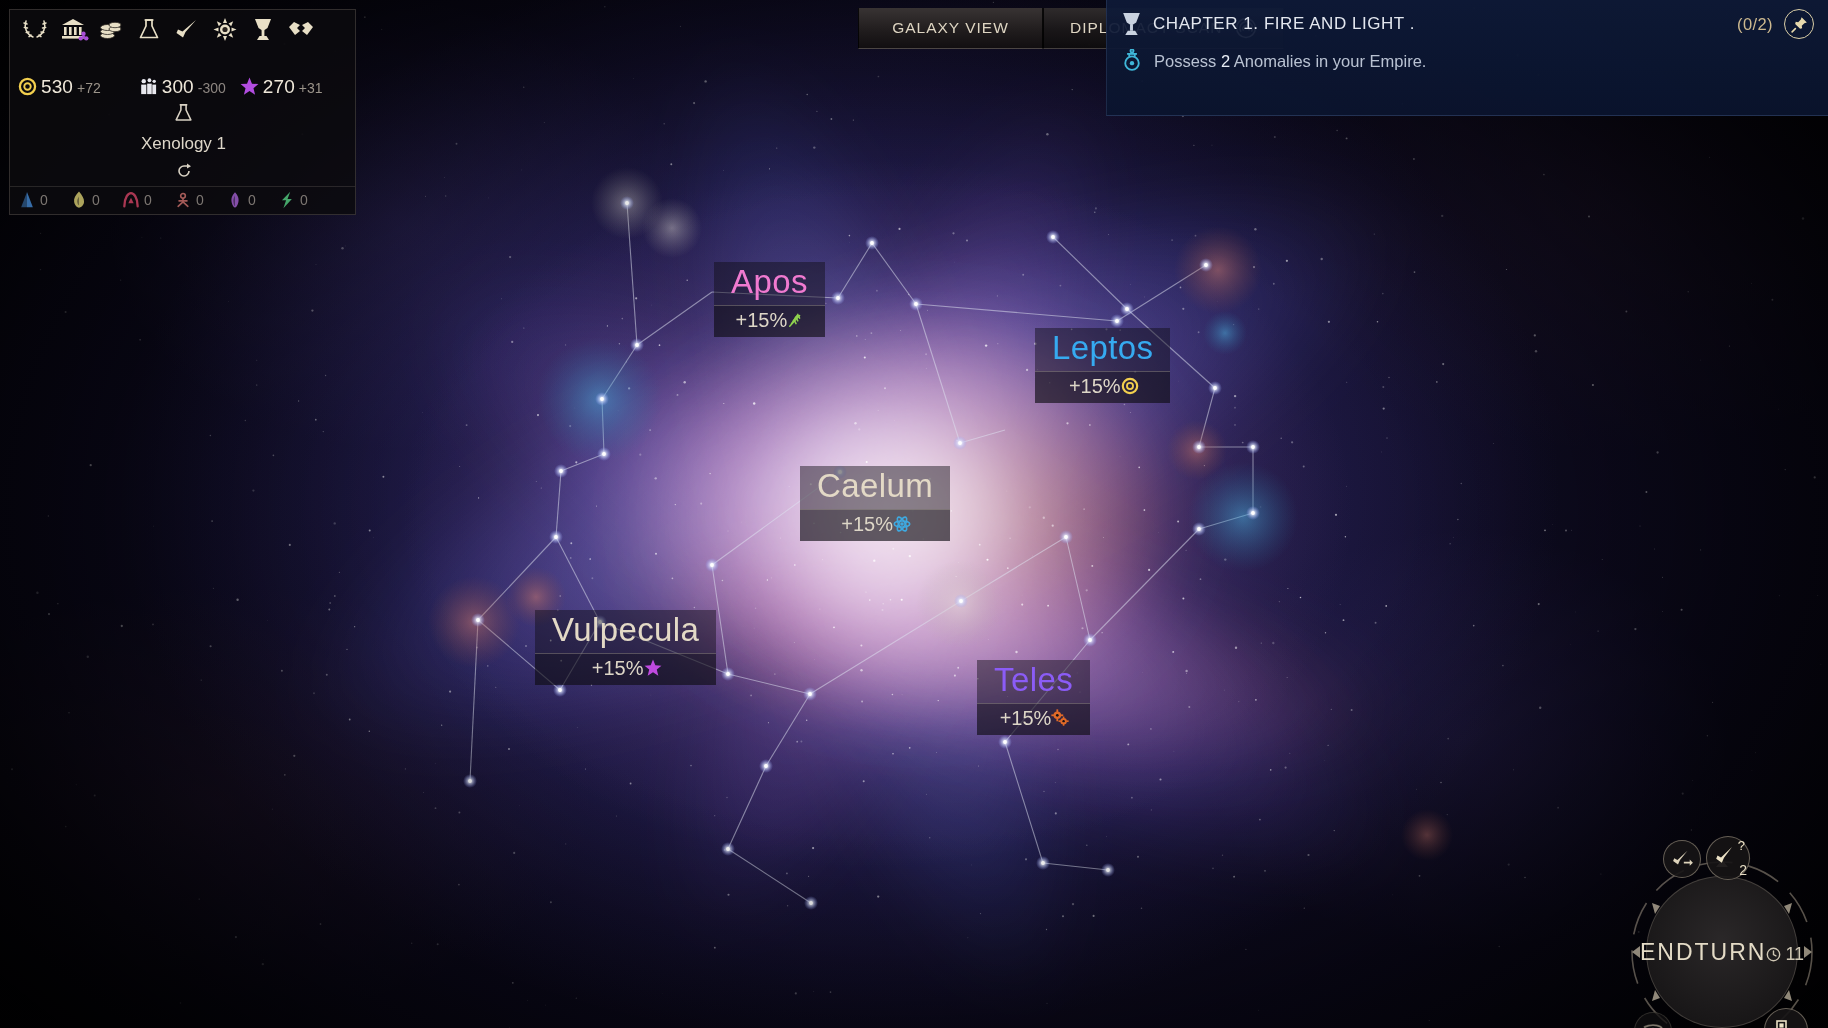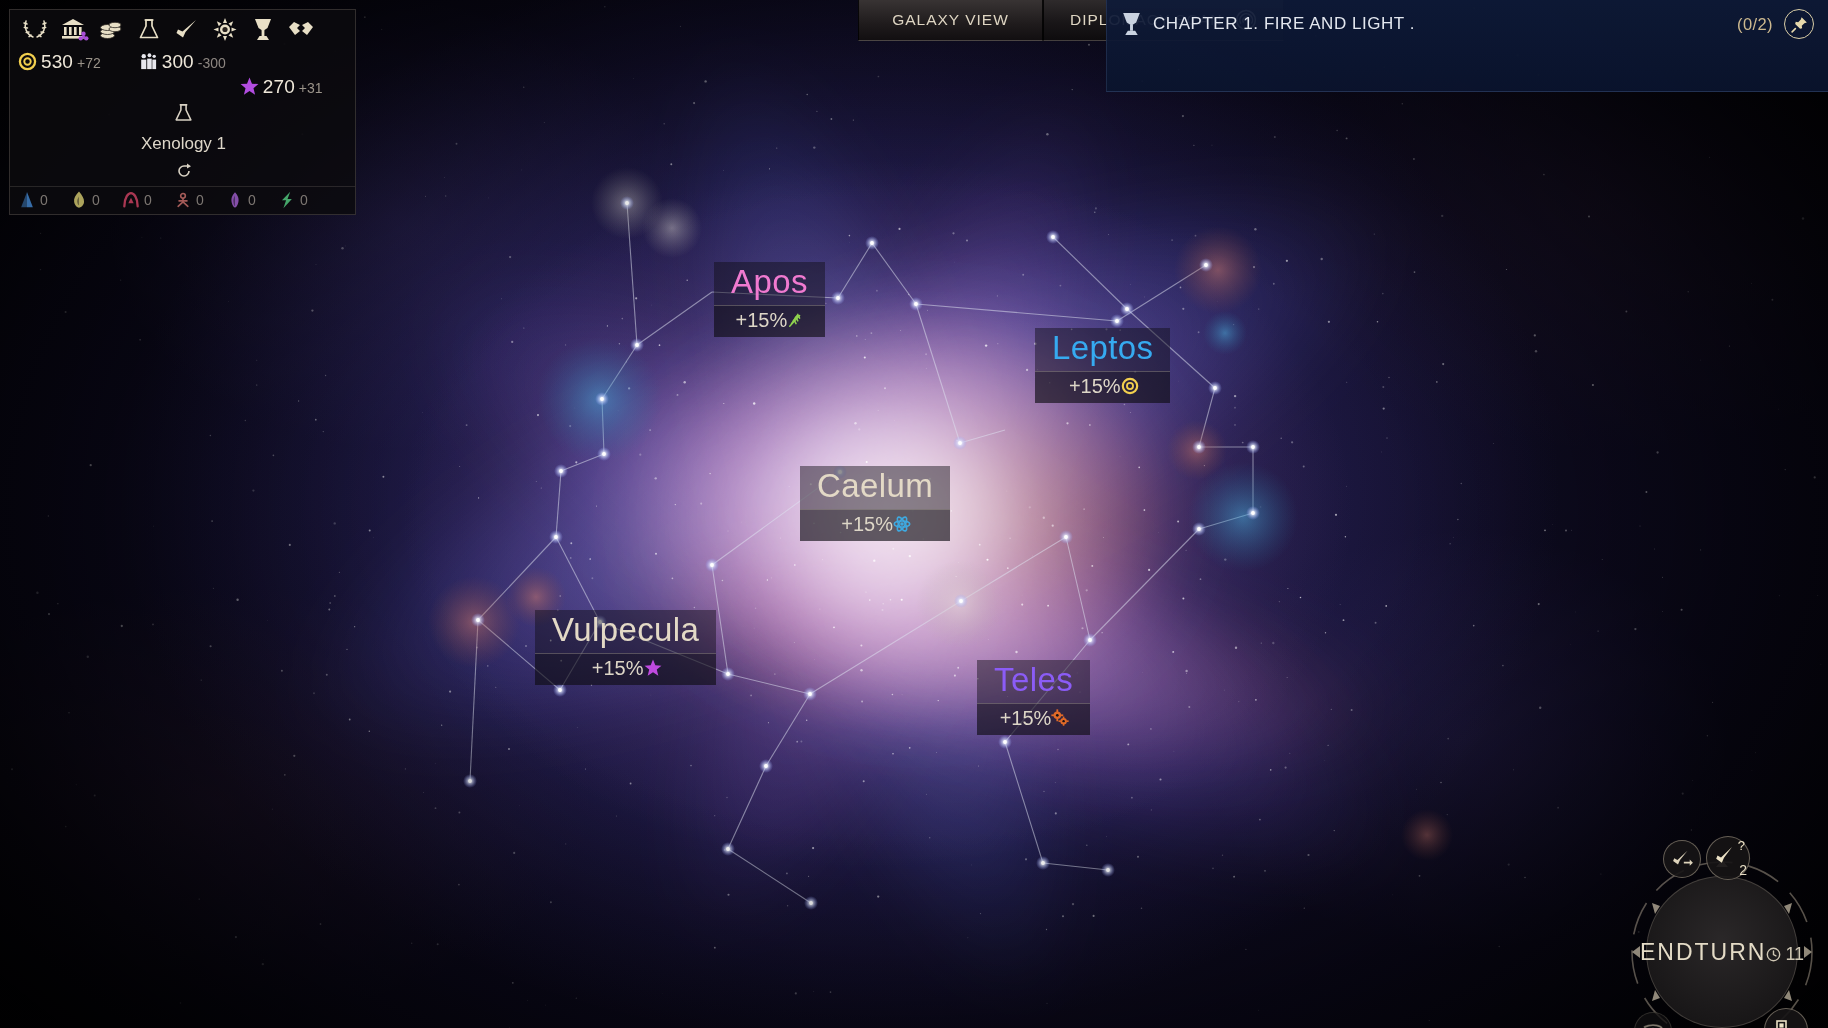--- a/index.html
+++ b/index.html
@@ -56,50 +56,50 @@
     background:rgba(12,10,14,0.86);
     border:1px solid rgba(150,140,130,0.28);
     z-index:40;
   }
   .hud-iconbar { display:flex; align-items:center; gap:0; padding:4px 6px 3px 6px; }
   .hud-icn { width:38px; height:30px; display:flex; align-items:center; justify-content:center;
              position:relative; cursor:pointer; }
   .hud-icn svg { display:block; }
   .hud-badge { position:absolute; right:3px; bottom:2px; width:11px; height:11px; }
 
-  .hud-res-row { display:flex; align-items:flex-start; padding:2px 8px 3px 8px; gap:0; }
+  .hud-res-row { display:flex; align-items:flex-end; padding:2px 8px 3px 8px; gap:0; }
   .res { display:flex; align-items:baseline; gap:4px; }
   .res .ricon { width:19px; height:19px; display:inline-flex; align-items:center; justify-content:center; position:relative; top:3px; }
   .res .rval { font-size:19px; color:#efe8da; letter-spacing:0.1px; }
   .res .rdelta { font-size:14px; color:#9b948a; }
   .res .rdelta.neg { color:#8d8681; }
 
   .hud-tech-row { display:flex; align-items:center; gap:7px; padding:2px 8px 5px 10px;
                   border-bottom:1px solid rgba(150,140,130,0.22);flex-direction:column; }
   .hud-tech-row .tname { font-size:17px; color:#ded7c9; }
 
   .hud-strat-row { display:flex; align-items:center; padding:4px 6px 5px 8px; gap:0; }
   .strat { display:flex; align-items:center; gap:4px; width:52px; }
   .strat .sval { font-size:14px; color:#7d7772; }
 
   
-  #top-tabs { position:absolute; top:0; left:818px; display:flex; z-index:40;padding-left:40px; }
+  #top-tabs { position:absolute; top:8px; left:818px; display:flex; z-index:40;padding-left:40px; }
   .gtab {
     height:41px; display:flex; align-items:center; justify-content:center; gap:13px;
     padding:0 26px; min-width:185px;
     background:linear-gradient(180deg, rgba(48,44,44,0.97) 0%, rgba(26,23,24,0.97) 55%, rgba(14,12,13,0.98) 100%);
     border-left:1px solid rgba(0,0,0,0.8); border-right:1px solid rgba(0,0,0,0.8);
     border-bottom:1px solid rgba(150,140,130,0.22);
     color:#ded5c2; font-size:15.5px; letter-spacing:1.0px; cursor:pointer;
   }
   .gtab.sel { background:linear-gradient(180deg, rgba(58,53,52,0.97) 0%, rgba(32,28,28,0.97) 60%, rgba(18,15,16,0.98) 100%); }
 
   
   #quest-panel {
-    position:absolute; right:0; top:0; width:722px; height:92px; z-index:40;
+    position:absolute; right:0; top:0; width:722px; height:116px; z-index:40;
     background:linear-gradient(180deg, rgba(14,26,56,0.93) 0%, rgba(10,20,46,0.93) 100%);
     border-bottom:1px solid rgba(110,140,190,0.22);
     border-left:1px solid rgba(110,140,190,0.18);
     padding:9px 14px 0 14px;
   }
   .q-row1 { display:flex; align-items:center; gap:11px; }
   .q-title { font-size:17px; letter-spacing:0.55px; color:#e3e7ef; flex:1; }
   .q-count { font-size:16.5px; color:#cdb98f; letter-spacing:0.4px; }
   .q-pin { width:30px; height:30px; border:1.6px solid #d9cda6; border-radius:50%;
            display:flex; align-items:center; justify-content:center; cursor:pointer; }
@@ -1180,20 +1180,35 @@
     <span class="q-count">(0/2)</span>
     <span class="q-pin">
       <svg width="17" height="17" viewBox="0 0 18 18">
           <g fill="#e7d9ac">
         <path d="M11.2 1.2 L16.8 6.8 L14.2 7.6 L11.4 10.4 L11.8 13 L9.6 13.6 L4.4 8.4 L5 6.2 L7.6 6.6 L10.4 3.8 Z"></path>
         <path d="M4.6 13.4 L1.2 16.8" stroke="#e7d9ac" stroke-width="1.7" stroke-linecap="round"></path>
       </g>
         </svg>
     </span>
   </div>
+  <div class="q-row2">
+    <span style="display:inline-flex;">
+      <svg width="22" height="24" viewBox="0 0 20 22">
+          <g fill="none" stroke="#3fb6d8" stroke-width="1.7">
+        <circle cx="10" cy="13" r="6.2"></circle>
+            <path d="M5.5 4.5 L14.5 4.5"></path>
+            <path d="M7.5 4.5 L7.5 7"></path>
+            <path d="M12.5 4.5 L12.5 7"></path>
+        <circle cx="10" cy="1.8" r="1.4"></circle>
+          </g>
+        <circle cx="10" cy="13" r="2" fill="#3fb6d8"></circle>
+        </svg>
+    </span>
+    <span class="q-obj"><span>Possess </span><b>2</b><span> Anomalies in your Empire.</span></span>
+  </div>
 </div>
 
 <div id="turn-cluster">
 
   <svg width="196" height="206" style="position:absolute;left:0;top:0;">
     <circle cx="98" cy="112" r="90" fill="none" stroke="rgba(190,178,158,0.45)" stroke-width="1.6" stroke-dasharray="34 16 34 16 34 16 34 16"></circle>
     <g fill="rgba(200,188,166,0.72)">
       <path d="M98 20 L92 27 L104 27 Z"></path>
       <path d="M28 63 L36 66 L31 74 Z"></path>
         <path d="M168 63 L160 66 L165 74 Z"></path>

